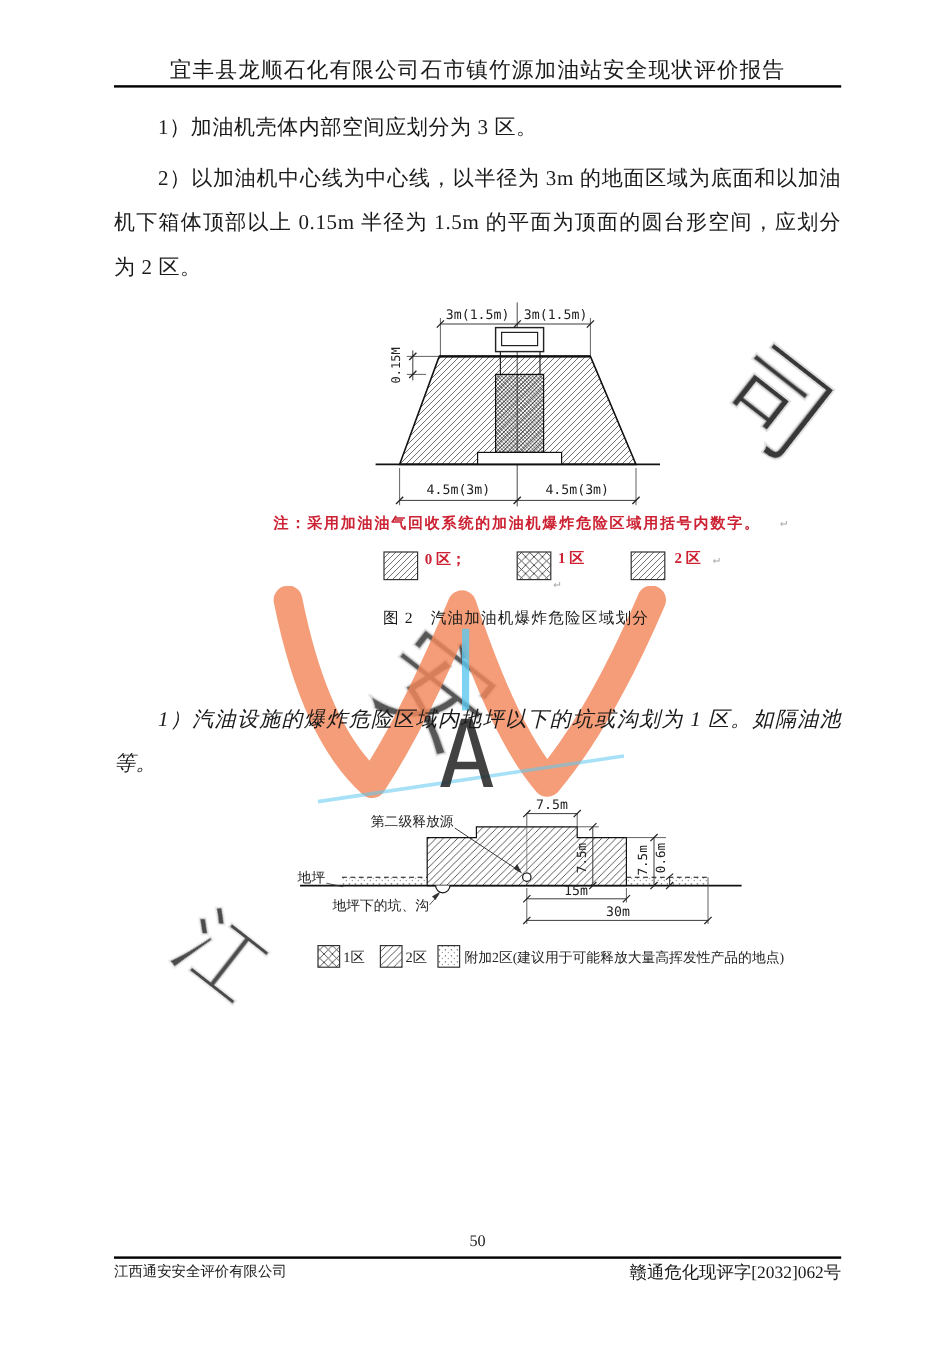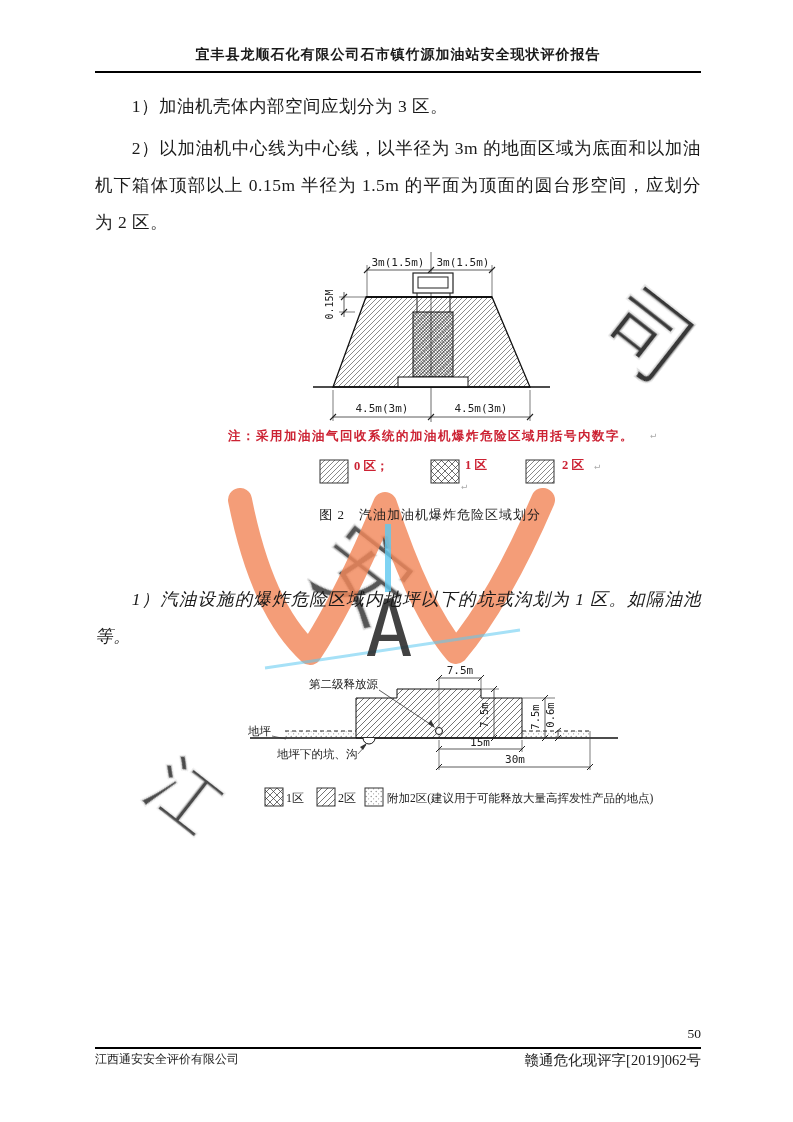--- a/index.html
+++ b/index.html
@@ -3,36 +3,36 @@
 <meta charset="utf-8">
 <style>
   html,body{margin:0;padding:0;background:#ffffff;}
   #page{
     position:relative;width:793px;height:1122px;background:#ffffff;
     font-family:"Liberation Serif","DejaVu Serif",serif;color:#1a1a1a;overflow:hidden;
   }
   .layer{position:absolute;left:0;top:0;}
   
   #hdr-title{position:absolute;left:95px;top:46px;width:606px;text-align:center;
-    font-size:14px;font-weight:bold;letter-spacing:1px;}
+    font-size:18px;font-weight:normal;letter-spacing:1px;}
   #hdr-line{position:absolute;left:95px;top:71px;width:606px;border-top:2px solid #000;}
   
   .para{position:absolute;left:95px;width:606px;font-size:17.5px;line-height:37px;
     text-align:justify;letter-spacing:0.5px;}
   #p1{top:88px;text-indent:2.1em;}
   #p2{top:130px;text-indent:2.1em;}
   #p3{top:544px;text-indent:2.1em;}
   #p4{top:581px;text-indent:2.1em;font-style:italic;}
   #fig1-caption{position:absolute;left:95px;top:506px;width:606px;text-align:center;
     padding-left:64px;box-sizing:border-box;font-size:13px;letter-spacing:1px;}
   
   #fig1{position:absolute;left:95px;top:240px;}
   #fig2{position:absolute;left:95px;top:655px;}
   
-  #page-num{position:absolute;left:95px;top:1026px;width:606px;text-align:right;font-size:13.5px;}
+  #page-num{position:absolute;left:95px;top:1026px;width:606px;text-align:center;font-size:13.5px;}
   #ftr-line{position:absolute;left:95px;top:1047px;width:606px;border-top:2px solid #000;}
   #ftr-left{position:absolute;left:95px;top:1051px;font-size:12px;}
   #ftr-right{position:absolute;right:92px;top:1051px;font-size:14.5px;}
   svg text{font-family:"DejaVu Sans Mono","Liberation Mono",monospace;fill:#222;}
   svg text.cjk{font-family:"Liberation Serif","DejaVu Serif",serif;}
   svg text.red{fill:#cc2233;font-weight:bold;font-family:"Liberation Serif",serif;}
   svg text.ret{fill:#aaaaaa;font-weight:normal;}
 </style>
 </head>
 <body>
@@ -193,15 +193,15 @@
     <text class="cjk" x="191" y="147" font-size="12">1区</text>
     <rect x="222" y="133" width="18" height="18" fill="url(#hatch2)" stroke="#333" stroke-width="1"></rect>
     <text class="cjk" x="243" y="147" font-size="12">2区</text>
     <rect x="270" y="133" width="18" height="18" fill="url(#dots)" stroke="#333" stroke-width="1"></rect>
     <text class="cjk" x="292" y="147" font-size="11.5">附加2区(建议用于可能释放大量高挥发性产品的地点)</text>
   </svg>
 
   <div id="page-num">50</div>
   <div id="ftr-line"></div>
   <div id="ftr-left">江西通安安全评价有限公司</div>
-  <div id="ftr-right">赣通危化现评字[2019]062号</div>
+  <div id="ftr-right">赣通危化现评字[2032]062号</div>
 
 </div>
 
 </body></html>

